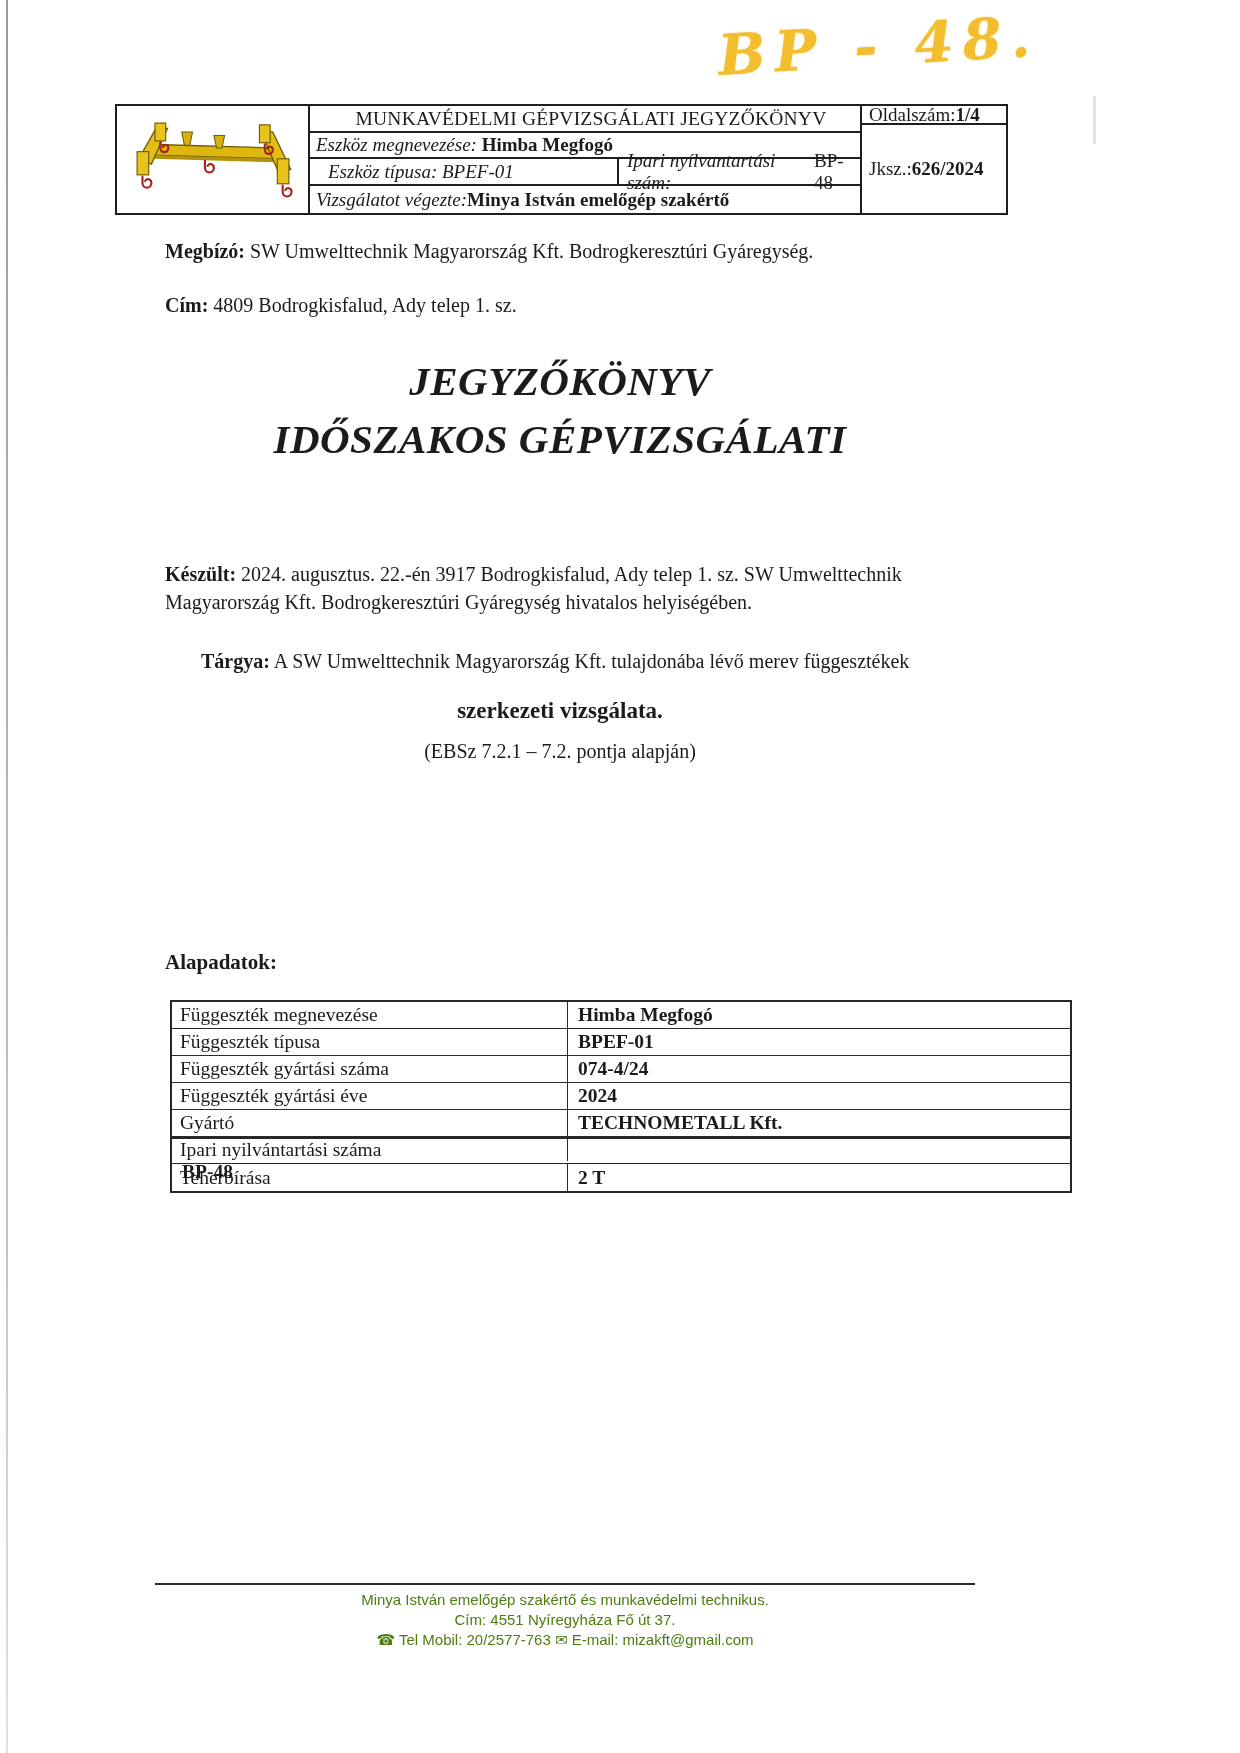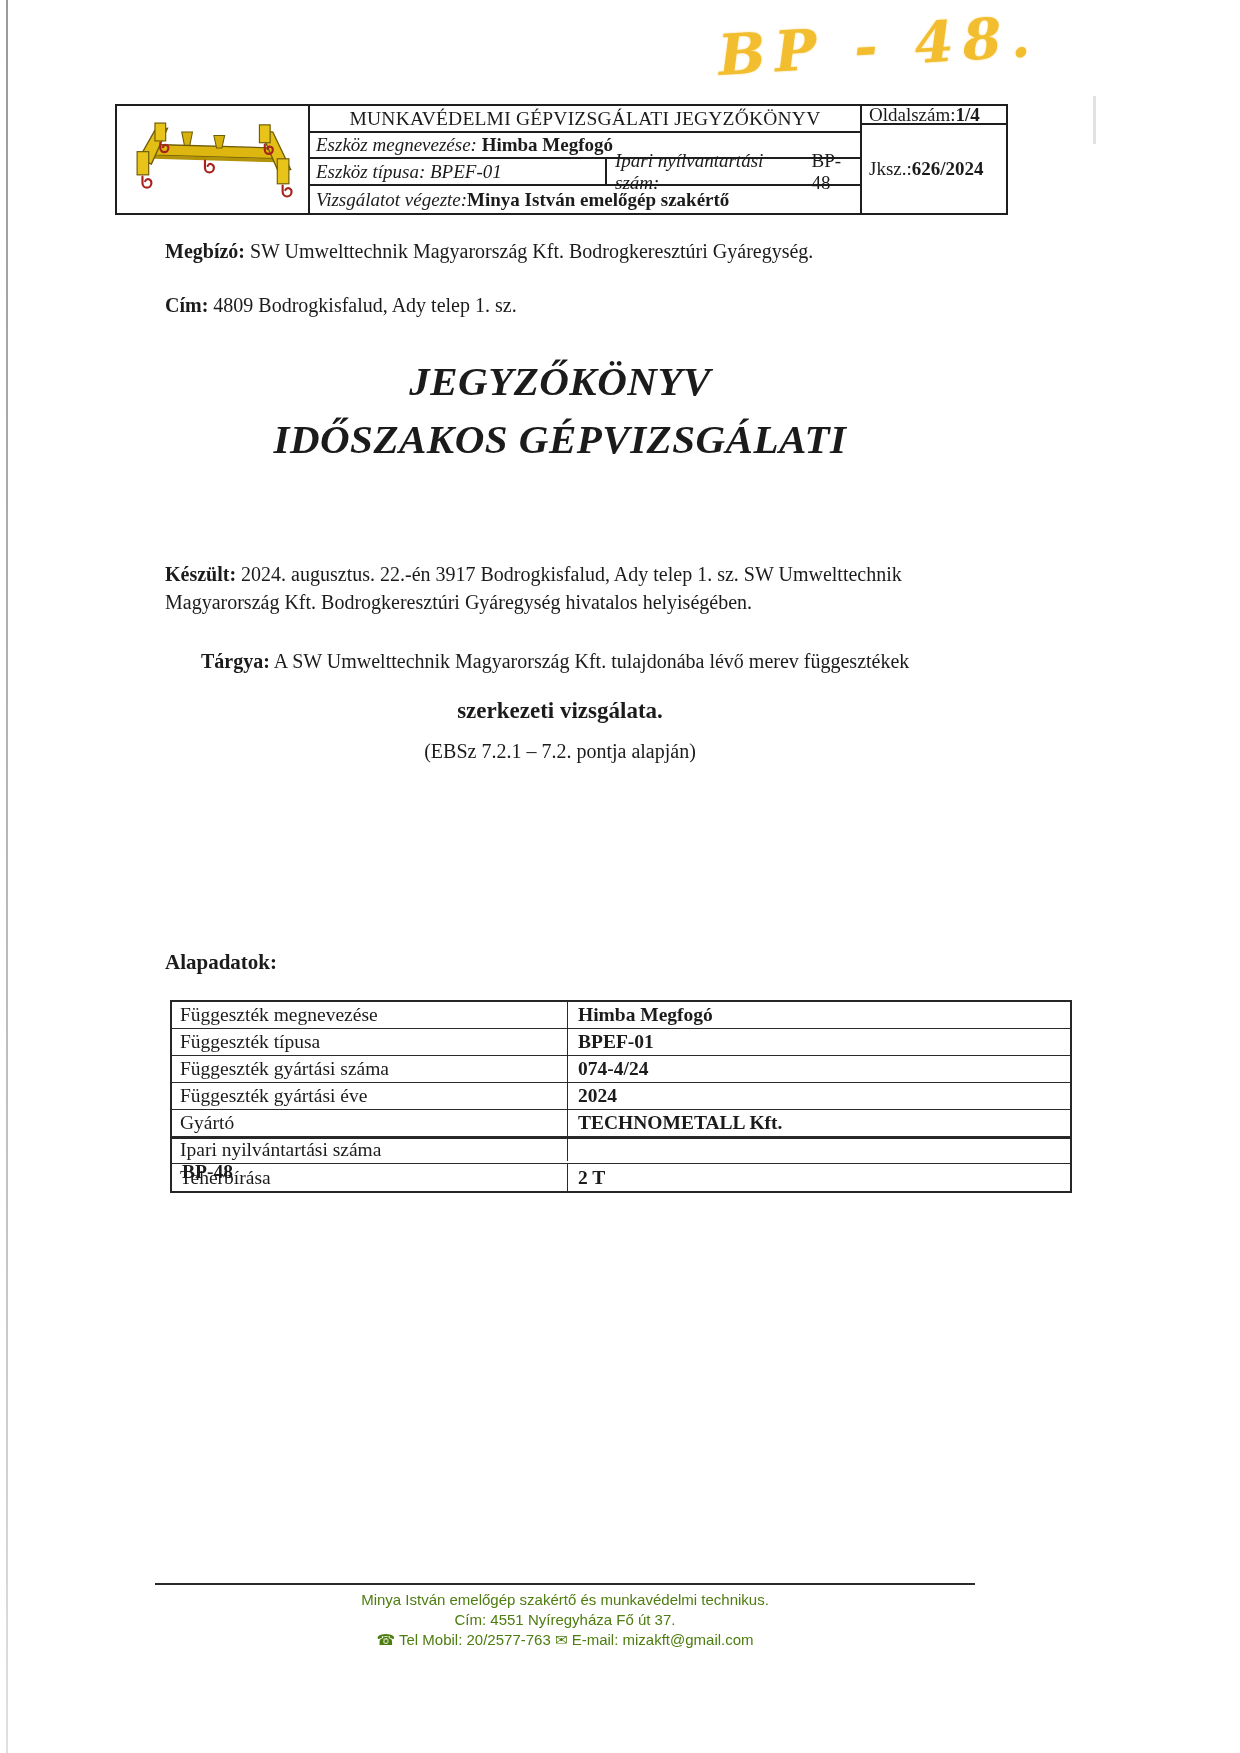--- a/index.html
+++ b/index.html
@@ -28,21 +28,21 @@
   
   .hdr{
     position:absolute;left:115px;top:104px;width:893px;height:111px;
     border:2px solid #1e1e1e;background:#fff;
     display:flex;box-sizing:border-box;
     font-size:19px;
   }
   .hdr-logo{width:193px;border-right:2px solid #1e1e1e;display:flex;align-items:center;justify-content:center;box-sizing:border-box;}
   .hdr-center{width:552px;border-right:2px solid #1e1e1e;display:flex;flex-direction:column;box-sizing:border-box;}
   .hdr-right{flex:1;display:flex;flex-direction:column;box-sizing:border-box;}
-  .h-row{box-sizing:border-box;}
+  .h-row{box-sizing:border-box;padding-left:12px;}
   .h-title{height:27px;border-bottom:2px solid #1e1e1e;display:flex;align-items:center;justify-content:center;font-size:19.5px;letter-spacing:.2px;}
   .h-r2{height:26px;border-bottom:2px solid #1e1e1e;display:flex;align-items:center;padding-left:6px;}
   .h-r3{height:27px;border-bottom:2px solid #1e1e1e;display:flex;}
   .h-r3a{width:297px;border-right:2px solid #1e1e1e;display:flex;align-items:center;padding-left:6px;box-sizing:border-box;}
   .h-r3b{flex:1;display:flex;align-items:center;padding-left:8px;}
   .h-r4{flex:1;display:flex;align-items:center;padding-left:6px;}
   .h-r1r{height:19px;border-bottom:2px solid #1e1e1e;display:flex;align-items:center;padding-left:7px;}
   .h-jksz{flex:1;display:flex;align-items:center;padding-left:7px;}
   .it{font-style:italic;}
   .bd{font-weight:700;}

